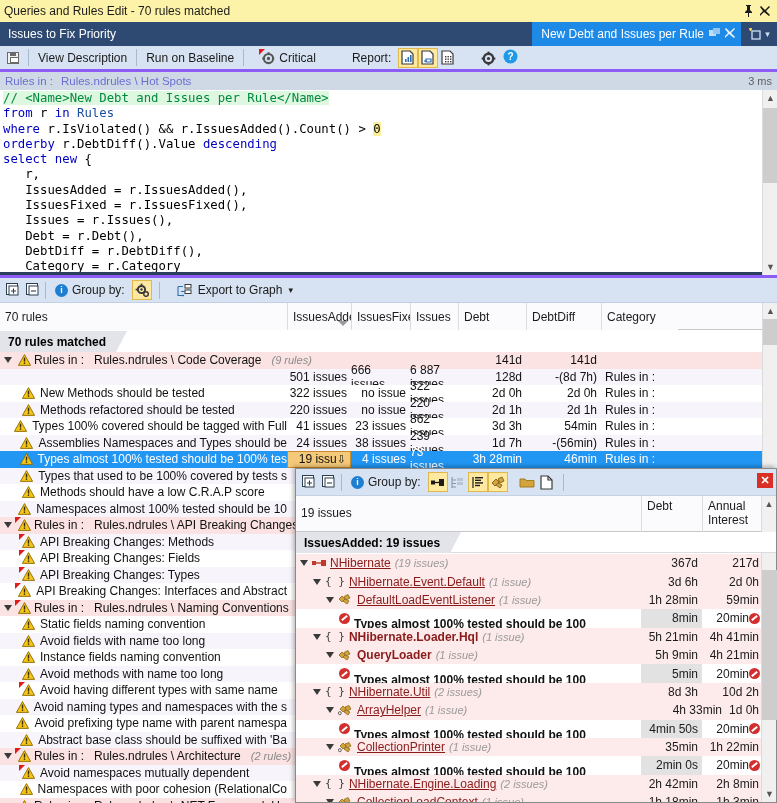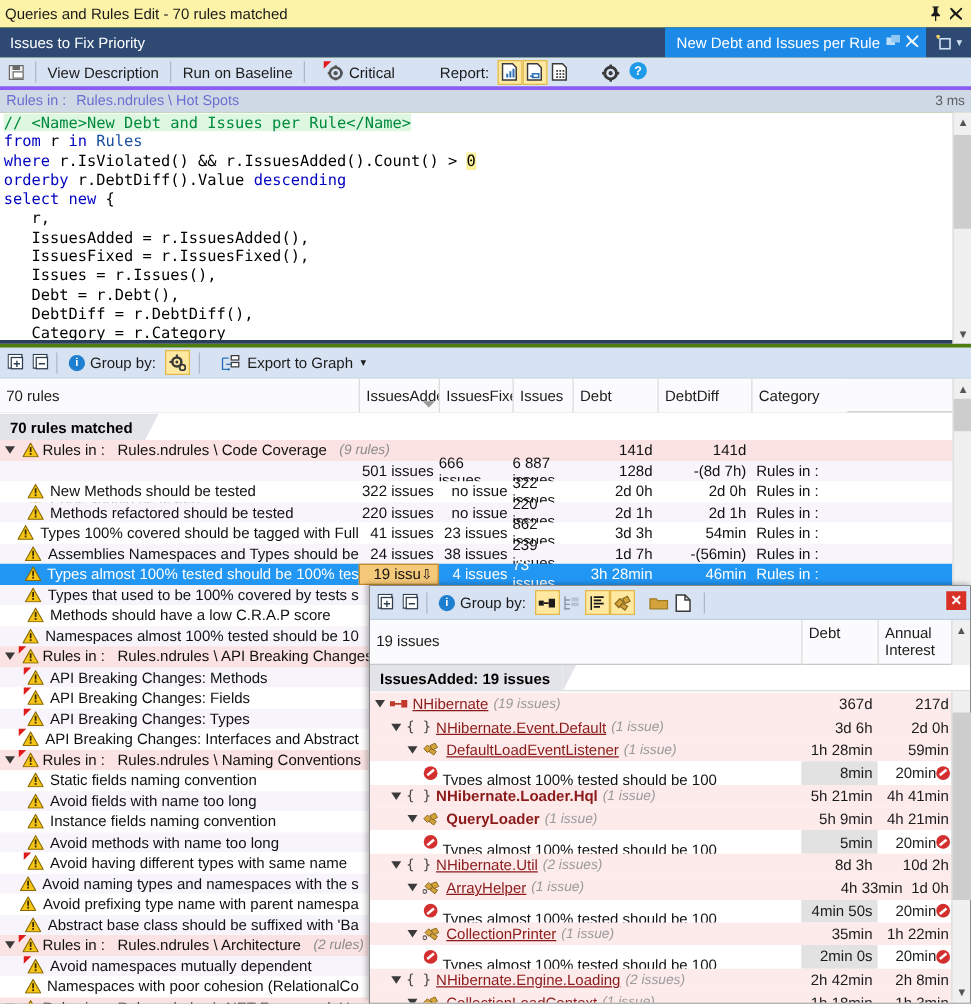--- a/index.html
+++ b/index.html
@@ -7,21 +7,21 @@
     margin: 0; padding: 0;
     width: 777px; height: 803px;
     overflow: hidden;
     font-family: "Liberation Sans", sans-serif;
     font-size: 12px;
     background: #2e4057;
   }
   #app {
     position: relative;
     width: 777px; height: 646px;
-    background: #4d7c0f;
+    background: #8b5cf6;
   }
 
   
   .titlebar {
     position: absolute; left: 0; top: 0; width: 777px; height: 22px;
     background: #fdf3a8;
     display: flex; align-items: center;
     padding: 0 4px;
   }
   .titlebar .title { color: #1b1b1b; font-size: 12px; white-space: nowrap; }
@@ -242,21 +242,21 @@
     position: absolute; left: 0; top: 0; height: 18.4px; display:flex; align-items:center;
     gap: 4px; white-space: nowrap; font-size: 12px;
   }
   .f-row .v1, .f-row .v2 {
     position: absolute; top: 0; height: 18.4px; display:flex; align-items:center;
     justify-content:flex-end; font-size: 12px; padding-right: 4px; color:#1b1b1b;
   }
   .lnk { color: #8b1a1a; text-decoration: underline; }
   .lnkb { color: #8b1a1a; font-weight: bold; }
   .cnt { color: #9a9a9a; font-style: italic; font-size: 11px; }
-  .issue-txt { font-weight: normal; color: #111; font-size: 12px; margin-top: 12px; }
+  .issue-txt { font-weight: bold; color: #111; font-size: 12px; margin-top: 12px; }
   .stopic { width: 11px; height: 11px; border-radius: 50%; background: #d32f2f; position: relative; flex:0 0 auto;}
   .stopic:after { content:""; position:absolute; left:2px; top:4.5px; width:7px; height:2px; background:#fff;
                   transform: rotate(-40deg); }
   .braces { color:#444; font-size:11px; font-family:"DejaVu Sans Mono", monospace; }
   .f-scroll { position:absolute; right:0; top:85px; width:15px; bottom:0; background:#f0f0f0;
               border-left:1px solid #dcdcdc; }
   .f-scroll .ar { position:absolute; left:0; width:15px; height:16px; display:flex;
                   align-items:center; justify-content:center; color:#555; font-size:9px; }
   .f-scroll .thumb { position:absolute; left:0; top:16px; width:15px; height:150px; background:#cdcdcd; }
   .f-headscroll { position:absolute; right:0; top:27px; width:15px; height:58px; background:#f0f0f0;

